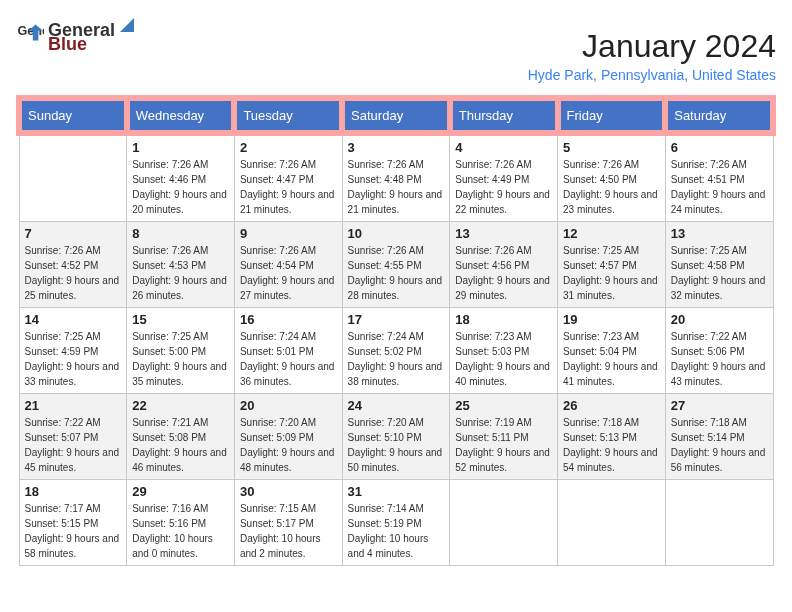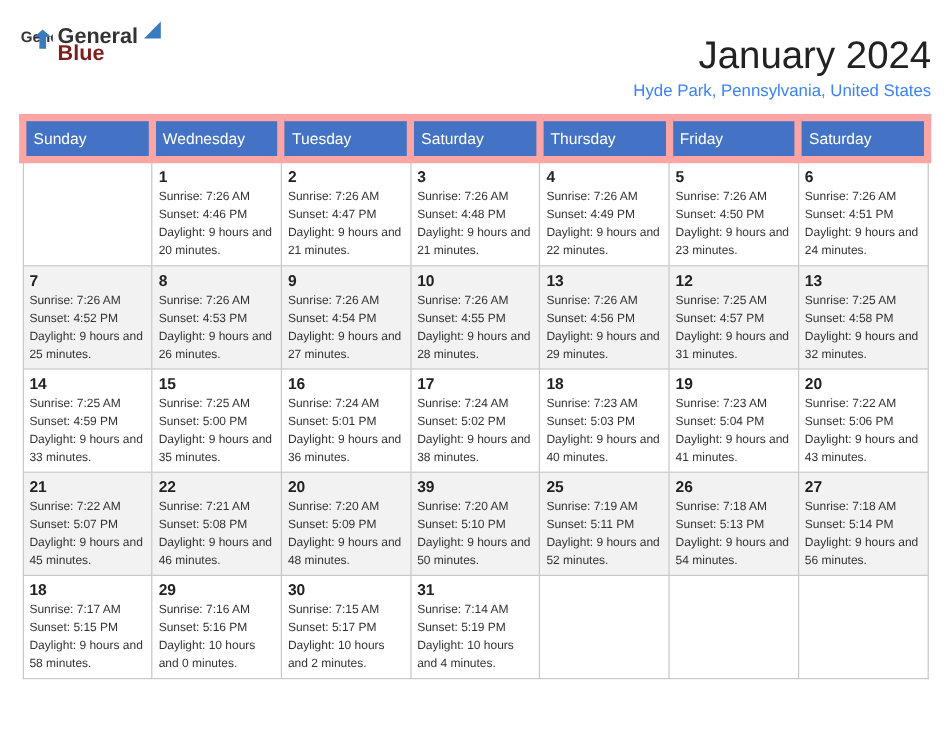--- a/index.html
+++ b/index.html
@@ -230,21 +230,21 @@
         </td>
         <td>
           <span class="day-number">22</span>
           <div class="day-info">Sunrise: 7:21 AM<br>Sunset: 5:08 PM<br>Daylight: 9 hours and 46 minutes.</div>
         </td>
         <td>
           <span class="day-number">20</span>
           <div class="day-info">Sunrise: 7:20 AM<br>Sunset: 5:09 PM<br>Daylight: 9 hours and 48 minutes.</div>
         </td>
         <td>
-          <span class="day-number">39</span>
+          <span class="day-number">24</span>
           <div class="day-info">Sunrise: 7:20 AM<br>Sunset: 5:10 PM<br>Daylight: 9 hours and 50 minutes.</div>
         </td>
         <td>
           <span class="day-number">25</span>
           <div class="day-info">Sunrise: 7:19 AM<br>Sunset: 5:11 PM<br>Daylight: 9 hours and 52 minutes.</div>
         </td>
         <td>
           <span class="day-number">26</span>
           <div class="day-info">Sunrise: 7:18 AM<br>Sunset: 5:13 PM<br>Daylight: 9 hours and 54 minutes.</div>
         </td>

